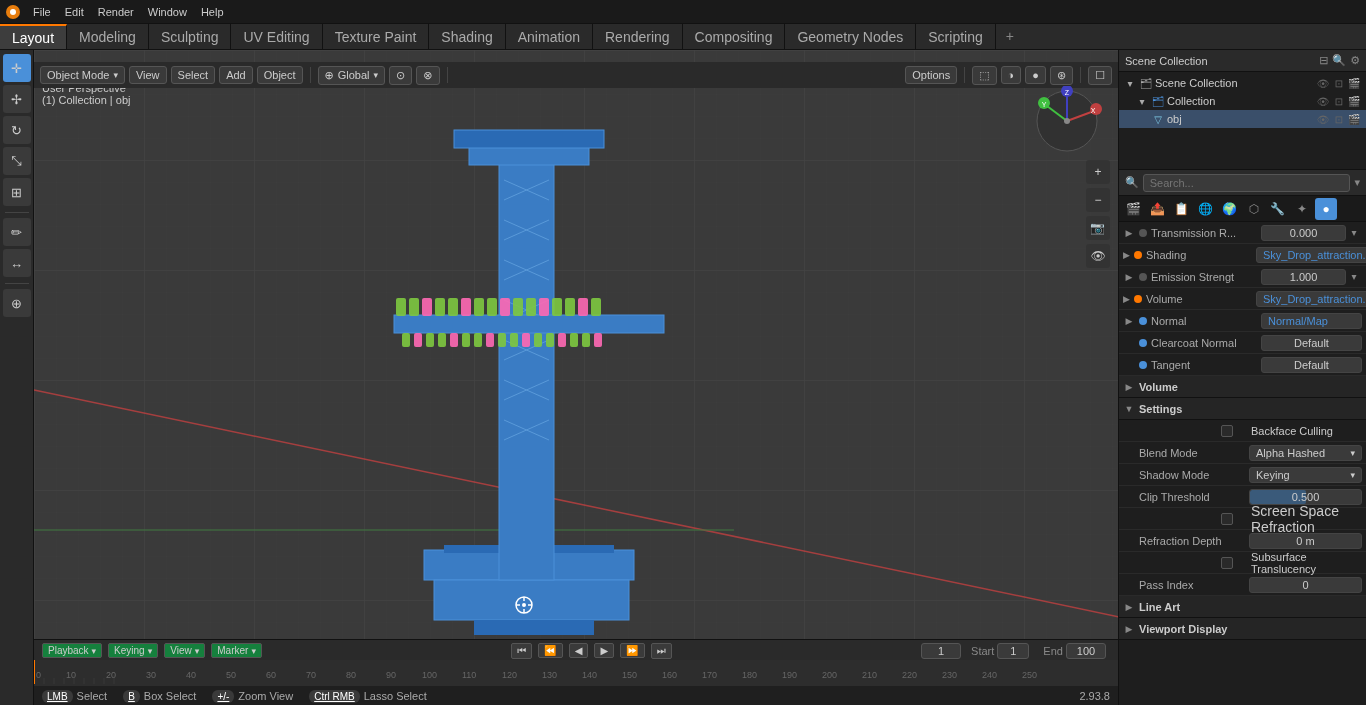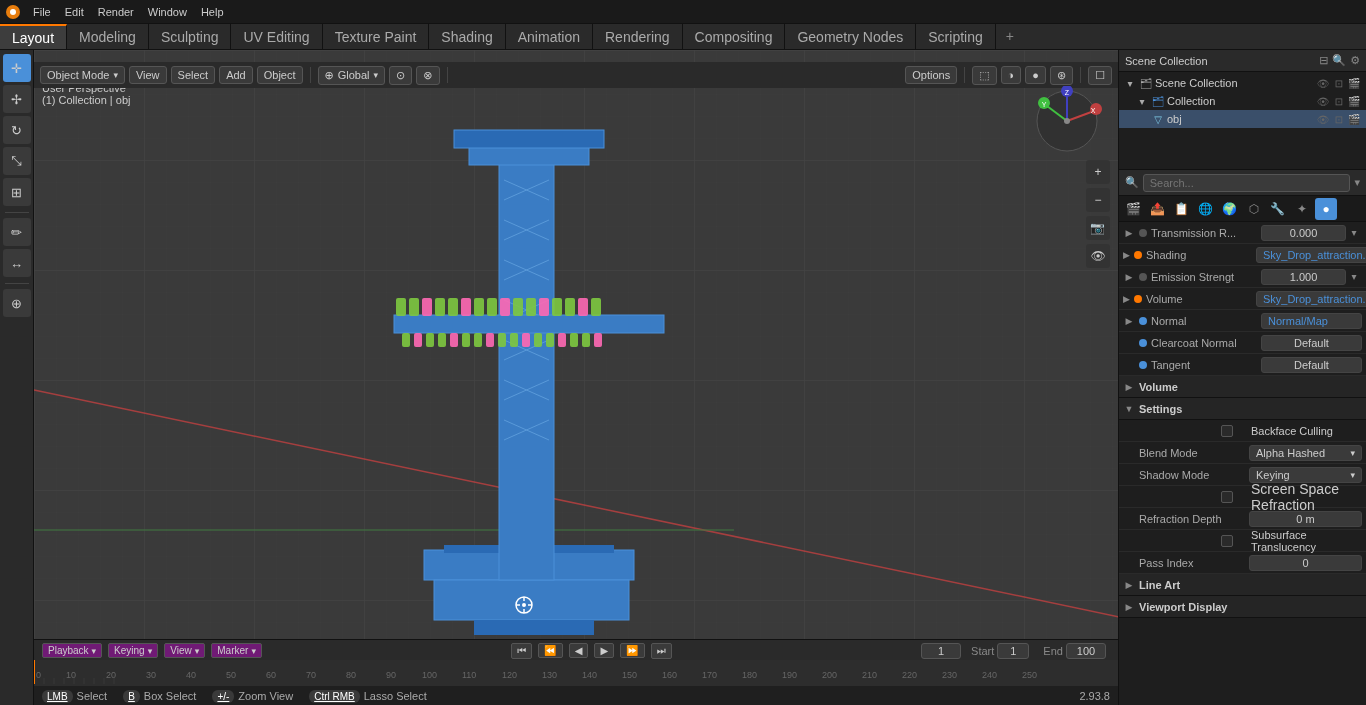--- a/index.html
+++ b/index.html
@@ -189,21 +189,21 @@
     .tl-btn {
       background: #3a3a3a;
       border: 1px solid #555;
       border-radius: 2px;
       padding: 1px 5px;
       color: #ccc;
       font-size: 10px;
       cursor: pointer;
     }
     .tl-dropdown {
-      background: #701a75;
+      background: #15803d;
       border: 1px solid #555;
       border-radius: 2px;
       padding: 1px 5px;
       color: #ccc;
       font-size: 10px;
       cursor: pointer;
       display: flex; align-items: center; gap: 3px;
     }
 
     
@@ -947,20 +947,28 @@
 
       <div class="prop-row">
         <div class="prop-expand" style="visibility:hidden;"></div>
         <span class="prop-label">Shadow Mode</span>
         <div class="prop-select">
           <span>Keying</span>
           <span style="font-size:9px;">▾</span>
         </div>
       </div>
 
+      <div class="prop-row">
+        <div class="prop-expand" style="visibility:hidden;"></div>
+        <span class="prop-label">Clip Threshold</span>
+        <div class="prop-value" style="position:relative;overflow:hidden;">
+          <div style="position:absolute;top:0;left:0;width:50%;height:100%;background:#3a5a7a;border-radius:2px;"></div>
+          <span style="position:relative;z-index:1;">0.500</span>
+        </div>
+      </div>
 
       <div class="checkbox-row">
         <div style="width:80px;flex-shrink:0;"></div>
         <div class="fake-checkbox"></div>
         <span style="font-size:14px;color:#ccc;">Screen Space Refraction</span>
       </div>
 
       <div class="prop-row">
         <div class="prop-expand" style="visibility:hidden;"></div>
         <span class="prop-label">Refraction Depth</span>

